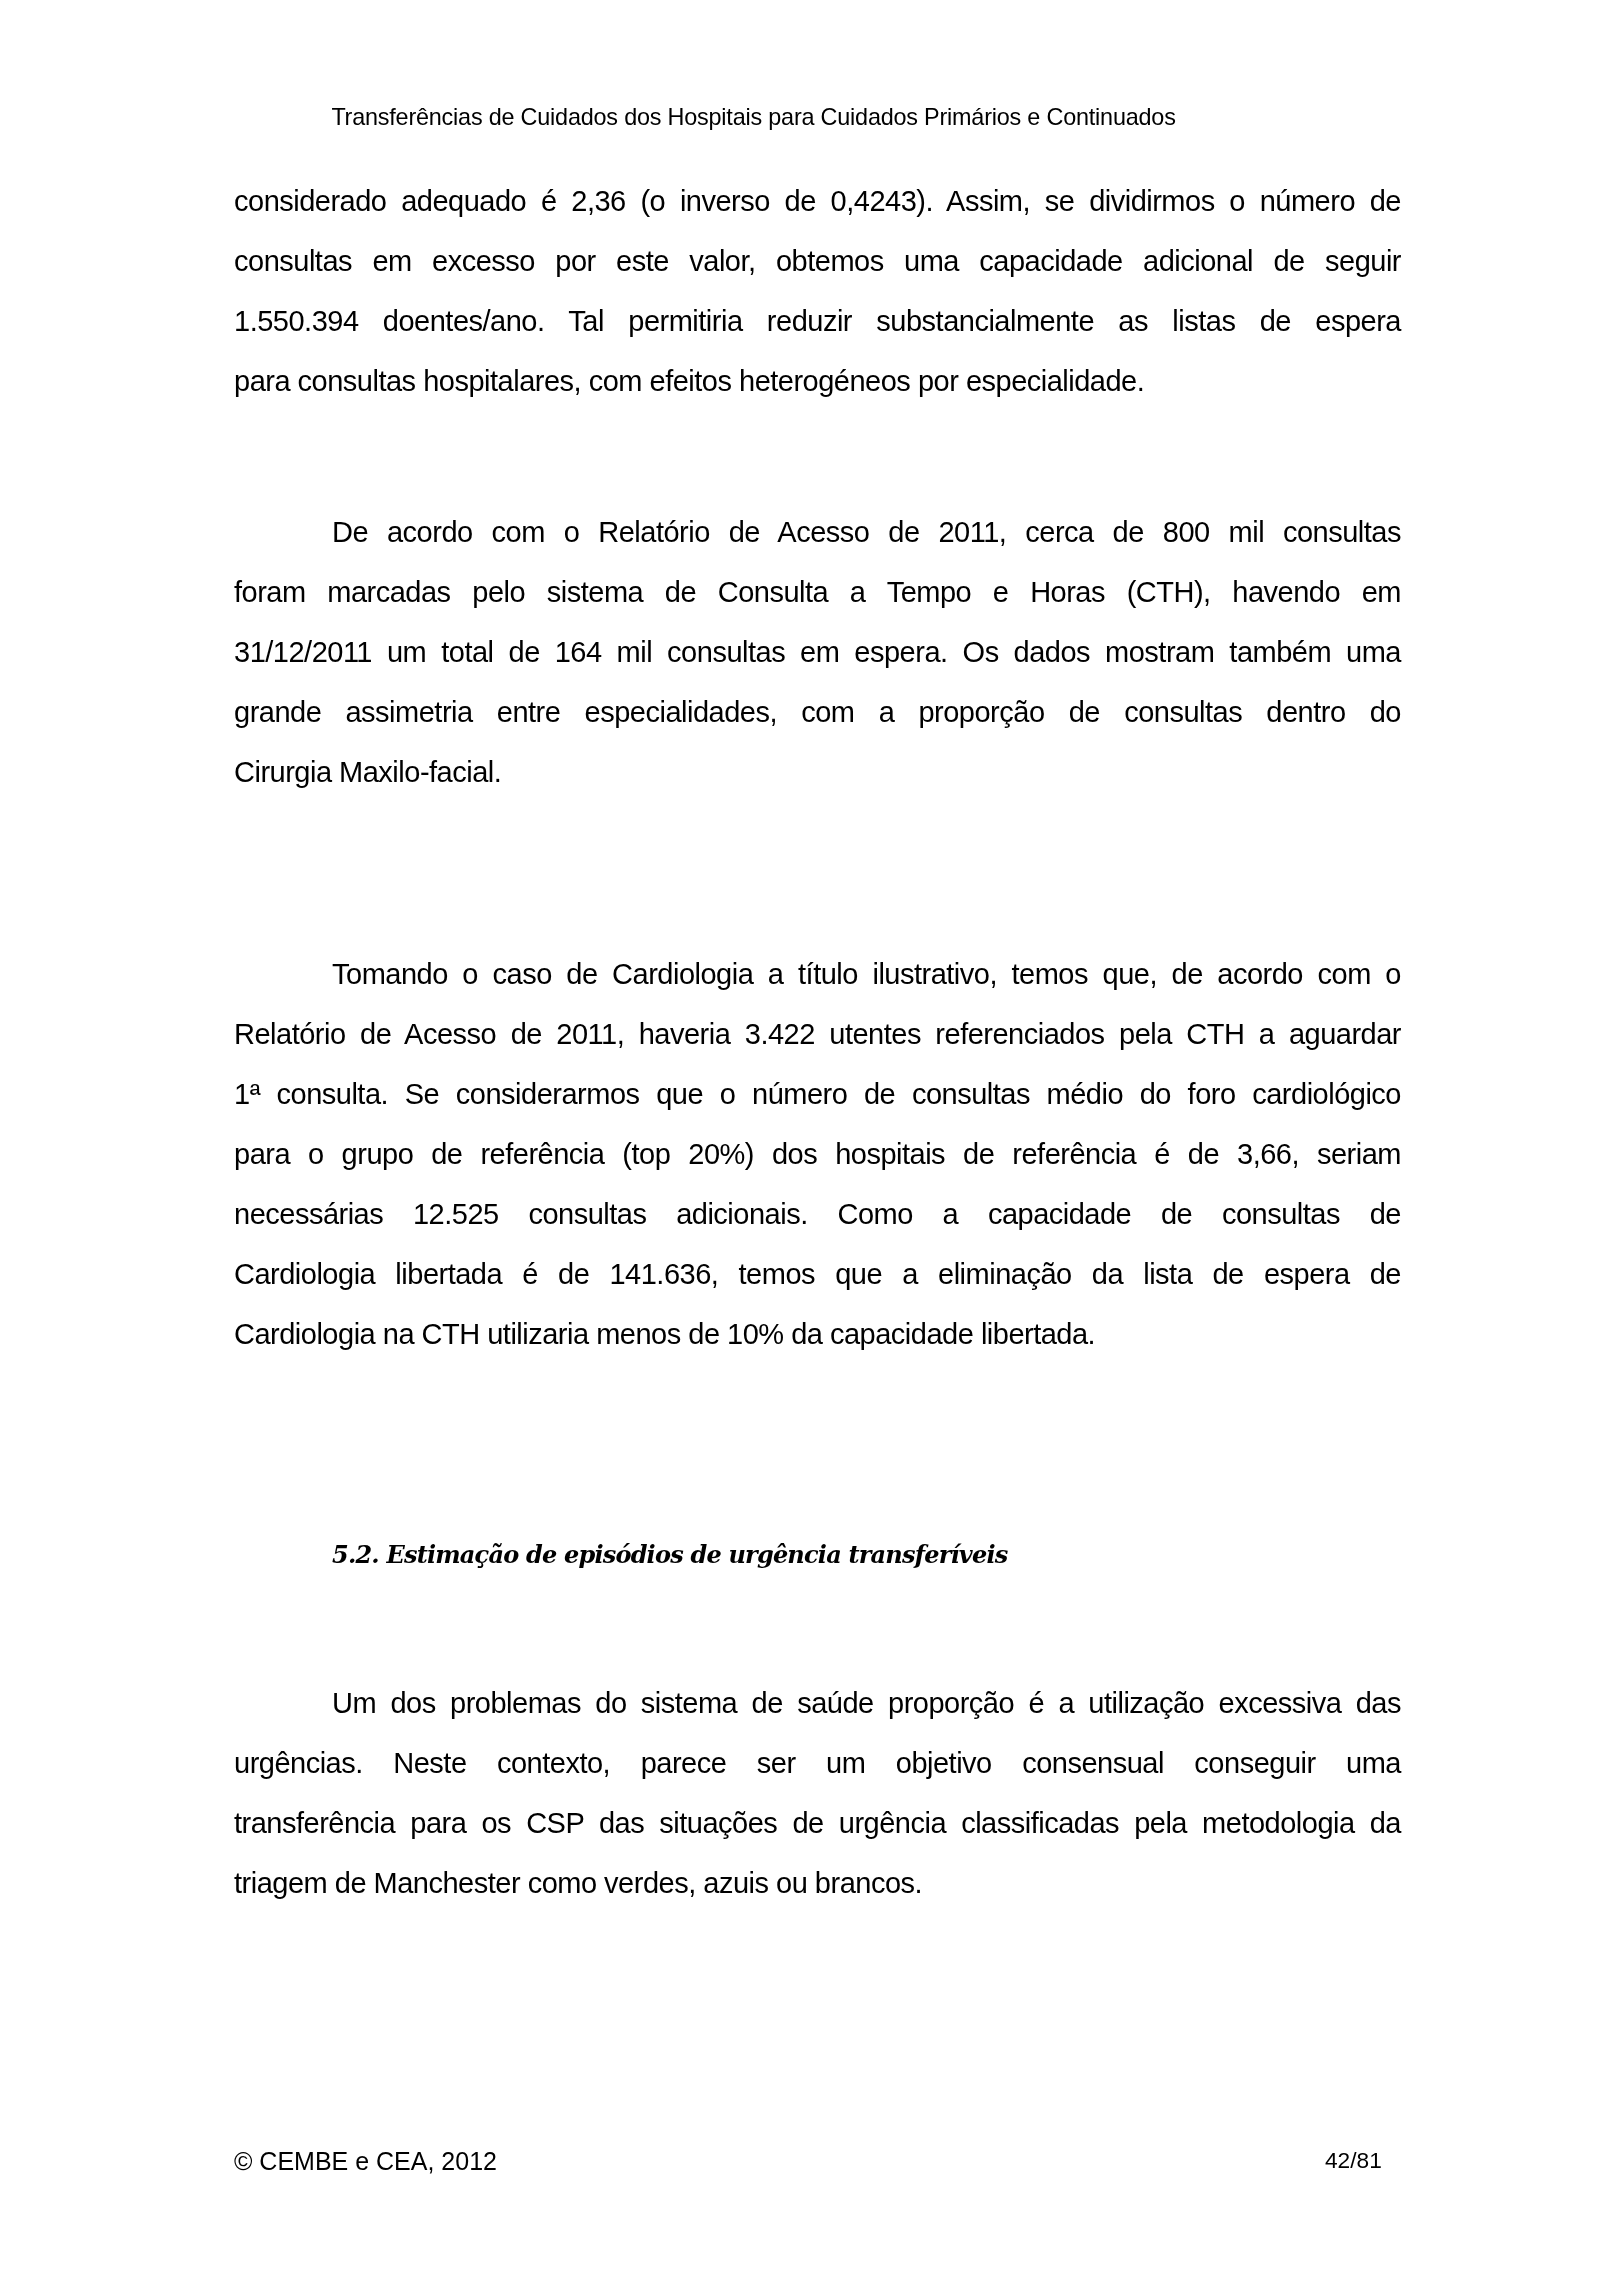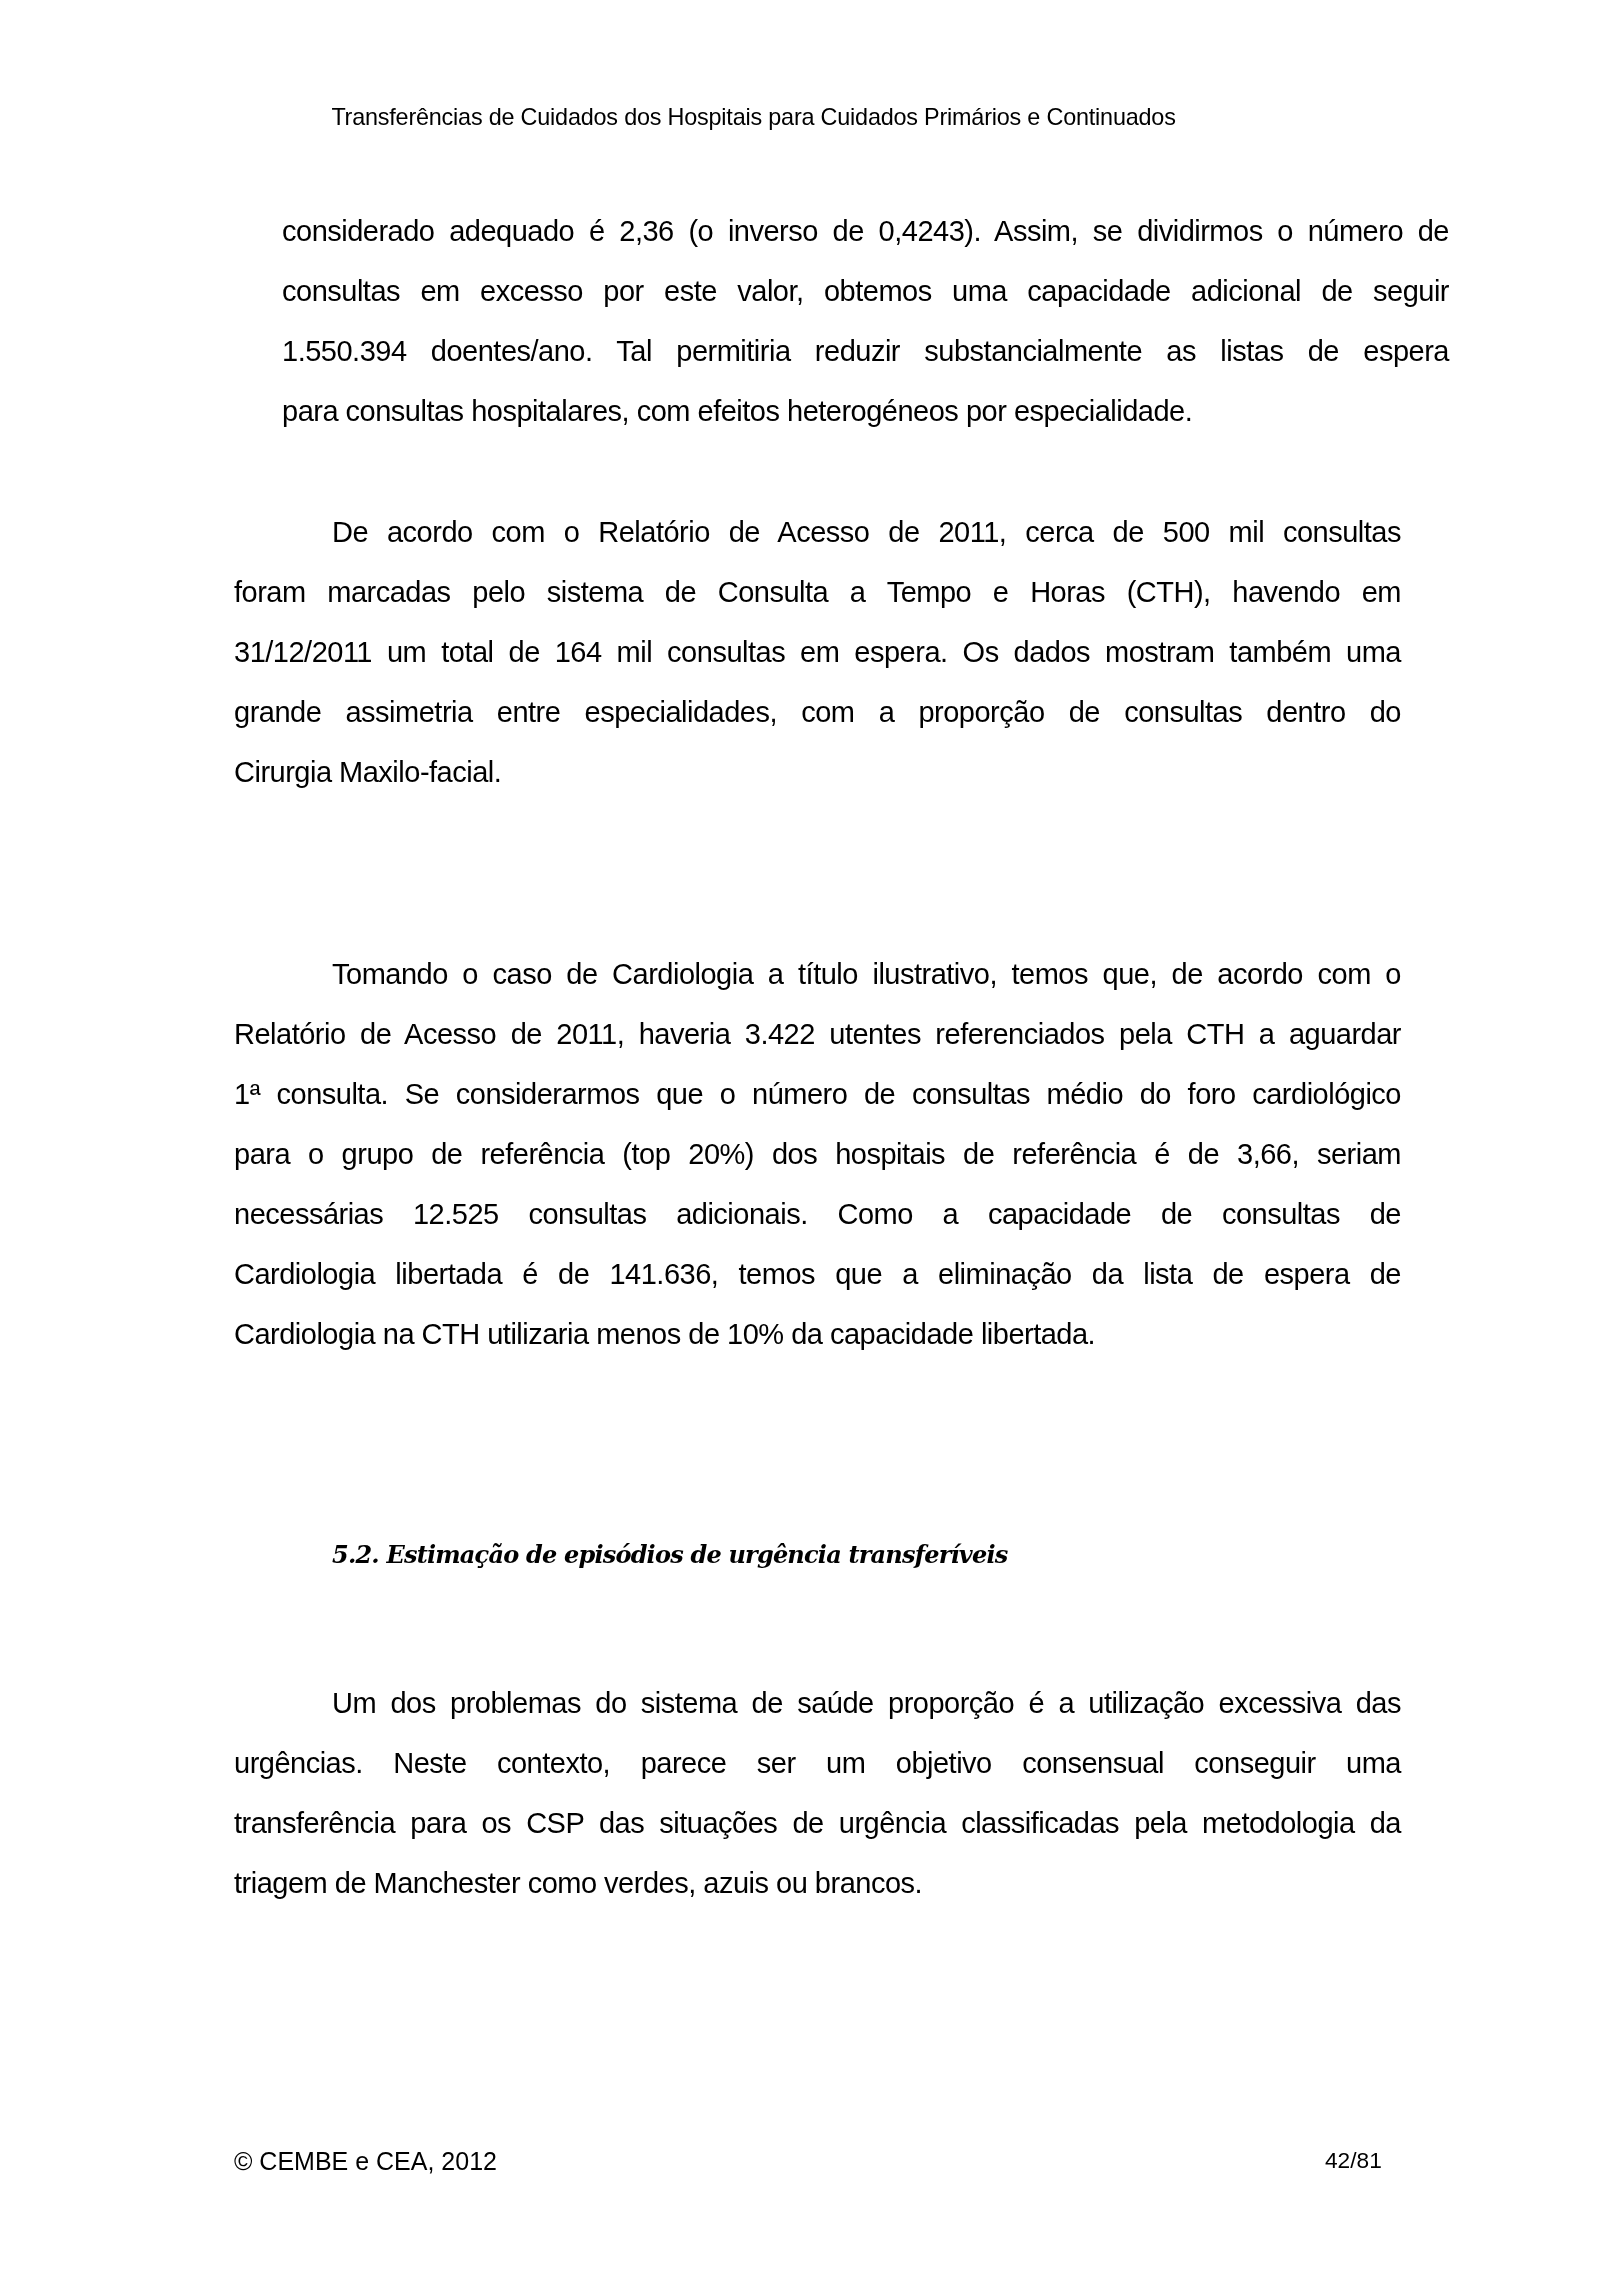--- a/index.html
+++ b/index.html
@@ -5,21 +5,21 @@
   html, body { margin: 0; padding: 0; background: #ffffff; }
   body { width: 1623px; height: 2295px; position: relative; overflow: hidden;
          font-family: "Liberation Sans", "DejaVu Sans", sans-serif; color: #000; }
   .page-header { position: absolute; top: 104px; left: 0; width: 1507px; text-align: center;
                  font-size: 23.4px; letter-spacing: -0.2px; }
   .para { position: absolute; left: 234px; width: 1167px; font-size: 29px; line-height: 60px;
           text-align: justify; letter-spacing: -0.5px; margin: 0; }
   .para .line { display: block; text-align: justify; text-align-last: justify; white-space: nowrap; height: 60px; }
   .para .line.last { text-align-last: left; }
   .para .line.indent { padding-left: 98px; }
-  #p1 { top: 201px; margin-left: 48px; }
+  #p1 { top: 171px; }
   #p2 { top: 502px; }
   #p3 { top: 944px; }
   #p4 { top: 1673px; }
   .section-heading { position: absolute; top: 1540px; left: 332px; font-family: "DejaVu Serif", "Liberation Serif", serif;
                      font-style: italic; font-weight: bold; font-size: 24px; letter-spacing: -0.8px; margin: 0; }
   .footer-left { position: absolute; top: 2147px; left: 234px; font-size: 25px; }
   .footer-right { position: absolute; top: 2147px; left: 1325px; font-size: 22.7px; }
 </style>
 </head>
 <body>
@@ -27,21 +27,21 @@
 <div class="page-header">Transferências de Cuidados dos Hospitais para Cuidados Primários e Continuados</div>
 
 <div class="para" id="p1">
   <span class="line">considerado adequado é 2,36 (o inverso de 0,4243). Assim, se dividirmos o número de</span>
   <span class="line">consultas em excesso por este valor, obtemos uma capacidade adicional de seguir</span>
   <span class="line">1.550.394 doentes/ano. Tal permitiria reduzir substancialmente as listas de espera</span>
   <span class="line last">para consultas hospitalares, com efeitos heterogéneos por especialidade.</span>
 </div>
 
 <div class="para" id="p2">
-  <span class="line indent">De acordo com o Relatório de Acesso de 2011, cerca de 500 mil consultas</span>
+  <span class="line indent">De acordo com o Relatório de Acesso de 2011, cerca de 800 mil consultas</span>
   <span class="line">foram marcadas pelo sistema de Consulta a Tempo e Horas (CTH), havendo em</span>
   <span class="line">31/12/2011 um total de 164 mil consultas em espera. Os dados mostram também uma</span>
   <span class="line">grande assimetria entre especialidades, com a proporção de consultas dentro do</span>
   <span class="line last">Cirurgia Maxilo-facial.</span>
 </div>
 
 <div class="para" id="p3">
   <span class="line indent">Tomando o caso de Cardiologia a título ilustrativo, temos que, de acordo com o</span>
   <span class="line">Relatório de Acesso de 2011, haveria 3.422 utentes referenciados pela CTH a aguardar</span>
   <span class="line">1ª consulta. Se considerarmos que o número de consultas médio do foro cardiológico</span>

